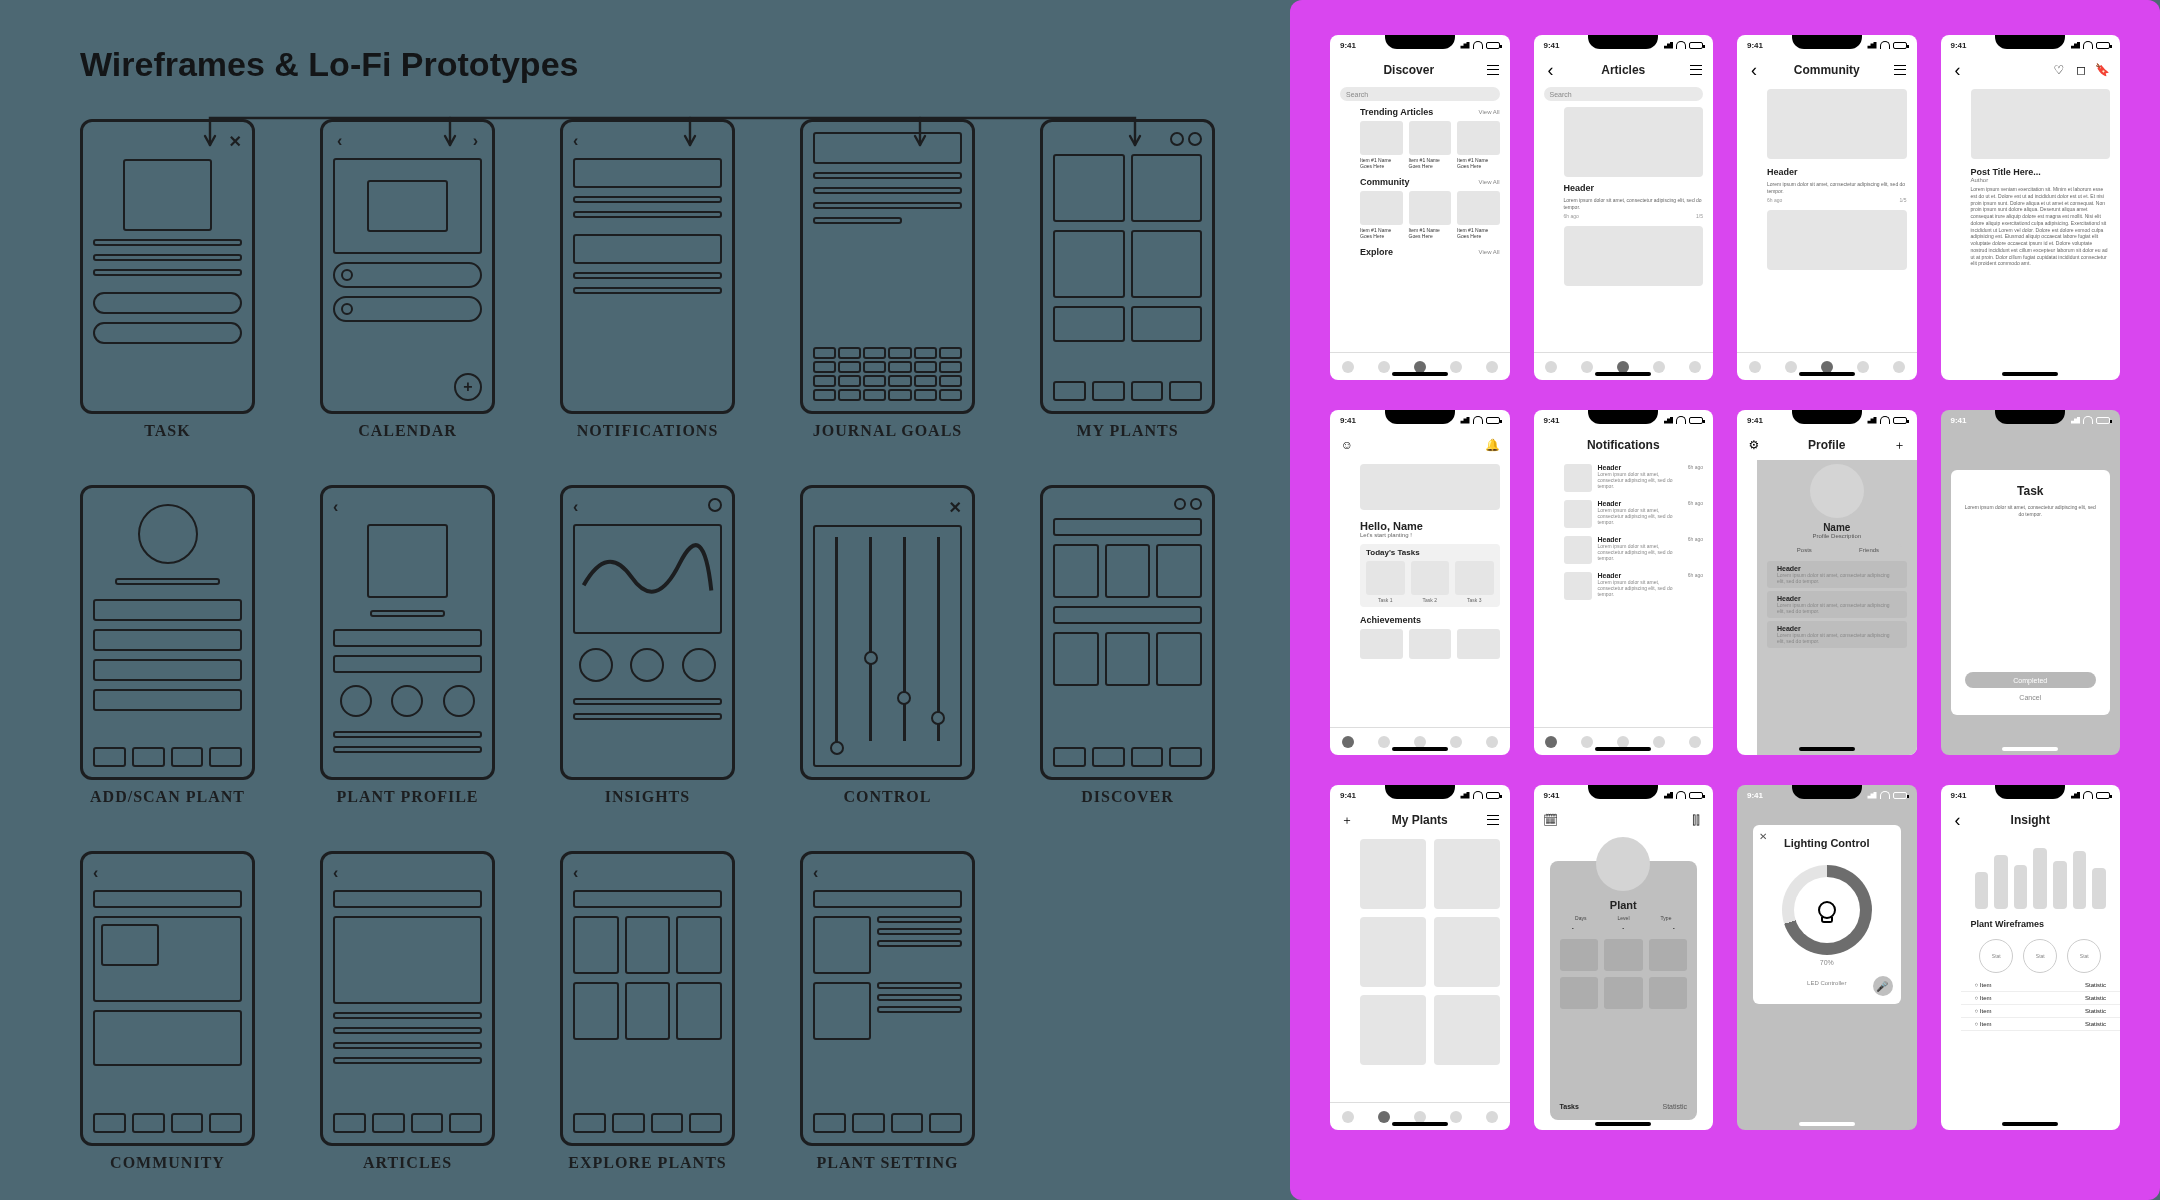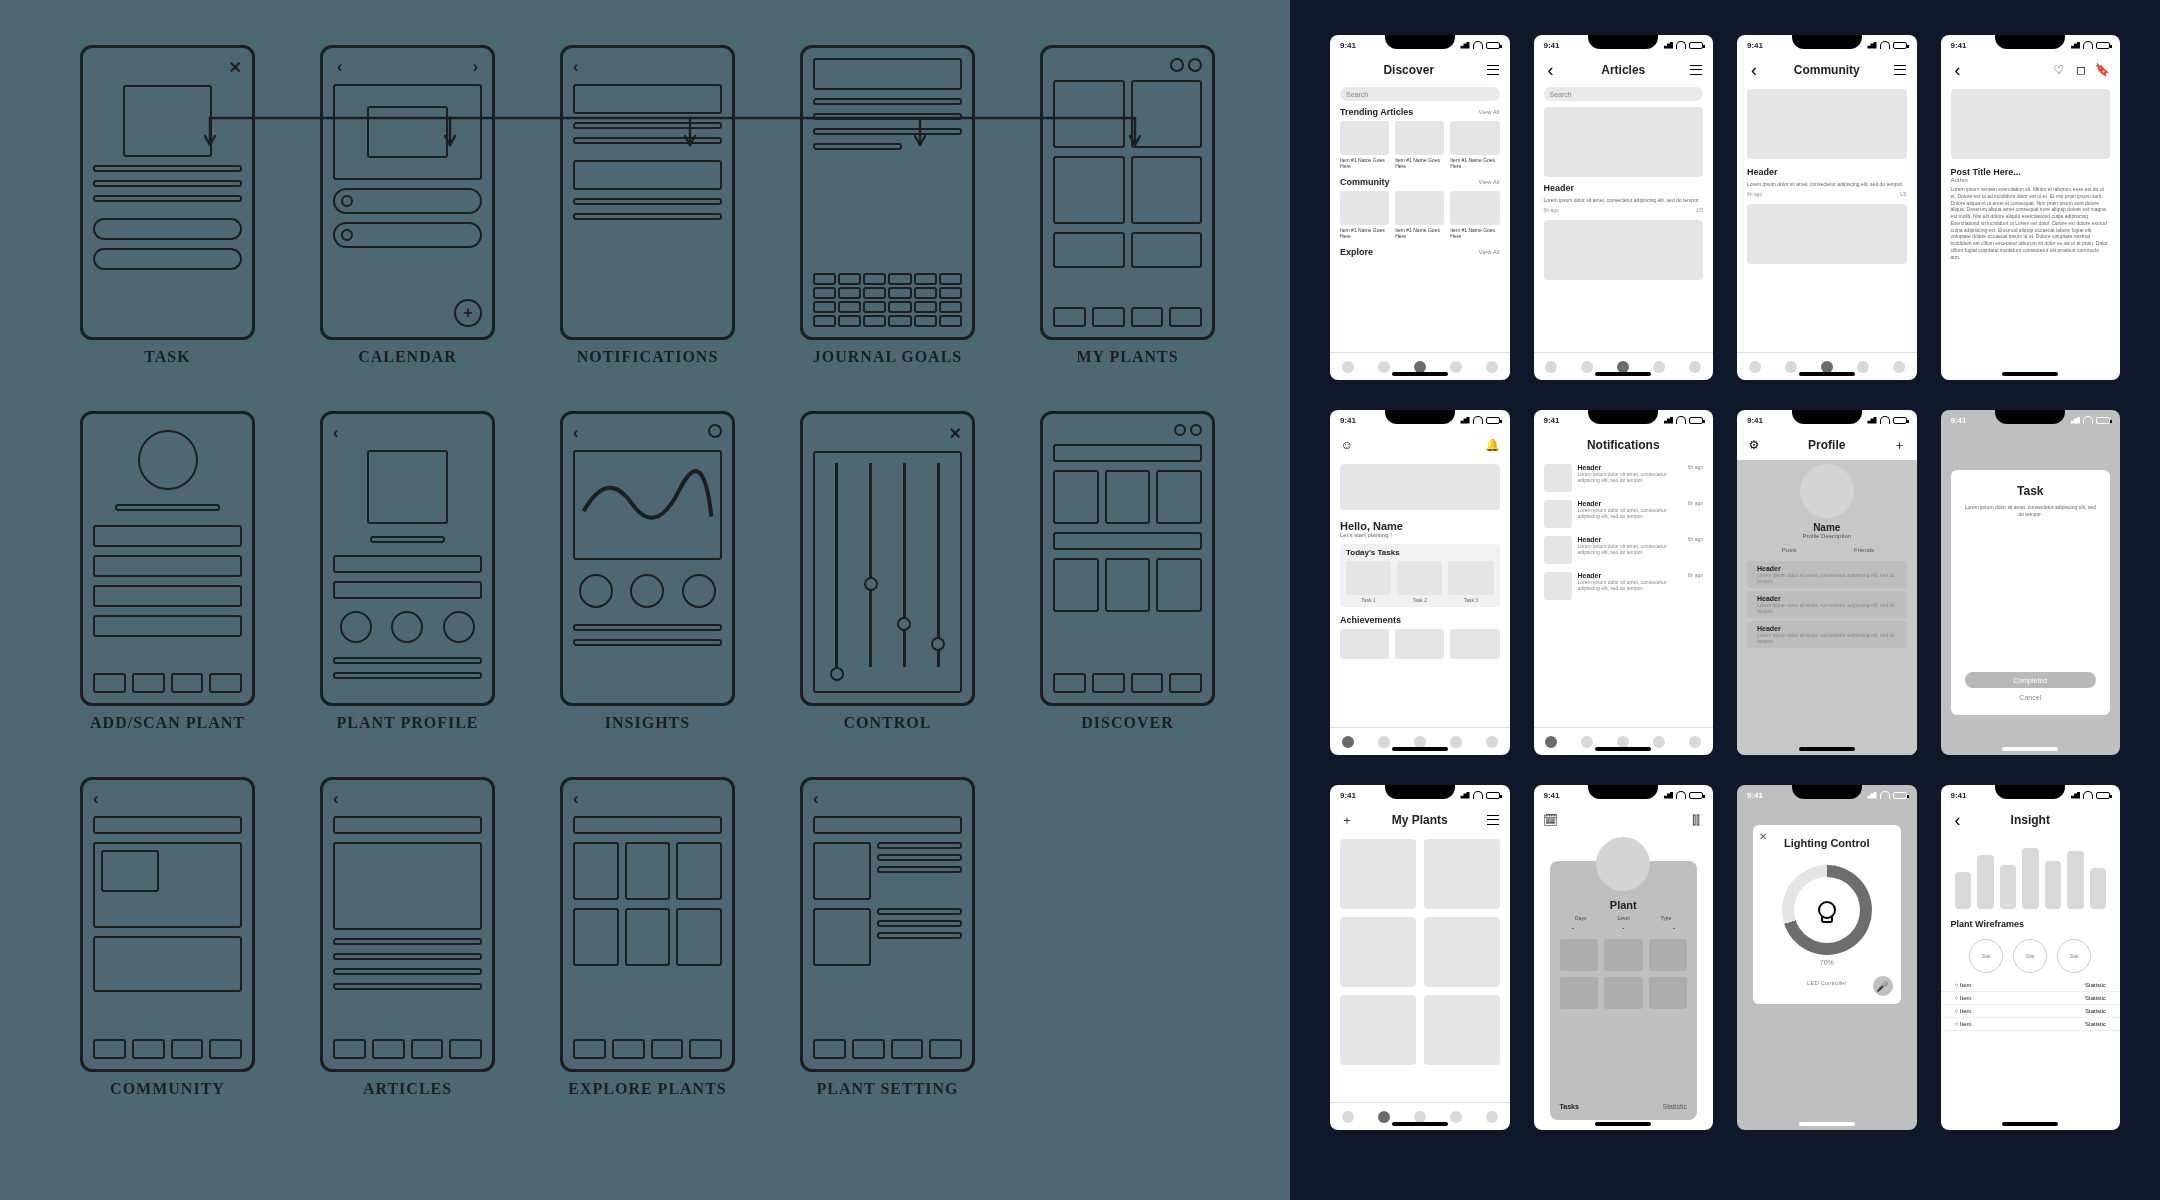--- a/index.html
+++ b/index.html
@@ -61,22 +61,23 @@
   .flow-svg {
     position:absolute; left:0; top:55px; width:100%; height:120px; pointer-events:none;
   }
   
   .hifi-area {
     position: absolute;
     right: 0;
     top: 0;
     width: 870px;
     height: 1200px;
-    background: #0f172a;
+    background: #d946ef;
     padding: 35px 40px;
+    border-radius: 12px;
   }
   .hifi-row { display:flex; gap:24px; margin-bottom:30px; }
   .phone-hifi {
     width: 186px;
     height: 345px;
     background: #ffffff;
     border-radius: 8px;
     position: relative;
     display:flex; flex-direction:column;
     overflow:hidden;
@@ -96,21 +97,21 @@
   .nav-icon { width:14px; height:14px; display:flex; align-items:center; justify-content:center; font-size:12px; color:#000;}
   .chev-left::before{content:"‹"; font-size:18px; line-height:0;}
   .sliders-icon{width:12px; height:10px; border-top:1.5px solid #000; border-bottom:1.5px solid #000; position:relative;}
   .sliders-icon::after{content:""; position:absolute; top:3px; left:0; right:0; border-top:1.5px solid #000;}
   .search-pill{ margin:2px 10px; height:14px; border-radius:7px; background:#e9e9e9; font-size:7px; display:flex; align-items:center; padding:0 6px; color:#888;}
   .sec-head{ display:flex; align-items:center; padding:4px 10px; font-size:9px; font-weight:700;}
   .sec-head .link{ margin-left:auto; font-size:6px; font-weight:400; color:#888;}
   .card-row{ display:flex; gap:6px; padding:0 10px;}
   .card-row .card{ flex:1; background:#e5e5e5; border-radius:3px;}
   .tiny-label{ font-size:5px; line-height:1.2; color:#333; margin:2px 0 0;}
-  .body-area{ flex:1; overflow:hidden; padding-bottom:6px;}
+  .body-area{ flex:1; overflow:hidden; padding-bottom:6px;margin-left:20px;}
   .tab-bar{ height:28px; border-top:1px solid #ddd; display:flex; align-items:center; justify-content:space-around;}
   .tab-dot{ width:12px; height:12px; border-radius:50%; background:#d9d9d9;}
   .tab-dot.active{ background:#6b6b6b;}
   .home-ind{ position:absolute; bottom:4px; left:50%; transform:translateX(-50%); width:56px; height:4px; border-radius:2px; background:#000;}
   .big-img{ margin:4px 10px; background:#e5e5e5; border-radius:4px;}
   .lorem{ font-size:5px; line-height:1.3; color:#666; padding:0 10px;}
   .list-item{ display:flex; gap:6px; padding:4px 10px;}
   .list-item .thumb{ width:28px;height:28px;background:#e5e5e5;border-radius:3px;}
   .list-item .txt{ flex:1;}
   .list-item .hdr{ font-size:7px; font-weight:700;}
@@ -133,20 +134,21 @@
   .plant-card{ position:absolute; left:16px; right:16px; top:26px; bottom:10px; background:#bfbfbf; border-radius:8px; padding:10px; display:flex; flex-direction:column; gap:4px;}
   .plant-grid{ display:grid; grid-template-columns:repeat(3,1fr); gap:6px;}
   .plant-grid div{ height:32px; background:#adadad; border-radius:3px;}
   .mic-btn{ position:absolute; bottom:8px; right:8px; width:20px; height:20px; border-radius:50%; background:#bfbfbf; display:flex; align-items:center; justify-content:center; font-size:10px;}
   .close-x{ position:absolute; top:6px; left:6px; font-size:10px; color:#555;}
 </style>
 </head>
 <body>
 
 <div class="sketch-area">
+  <div class="sketch-title">Wireframes &amp; Lo-Fi Prototypes</div>
 
   <svg class="flow-svg" viewBox="0 0 1180 120">
     <g stroke="#1c1e20" stroke-width="2.4" fill="none" stroke-linecap="round">
       <path d="M130 45 L130 18 L1055 18 L1055 45"></path>
       <path d="M130 45 l-5 -9 m5 9 l5 -9"></path>
       <path d="M1055 45 l-5 -9 m5 9 l5 -9"></path>
       <path d="M370 18 L370 45"></path>
         <path d="M370 45 l-5 -9 m5 9 l5 -9"></path>
       <path d="M610 18 L610 45"></path>
         <path d="M610 45 l-5 -9 m5 9 l5 -9"></path>

